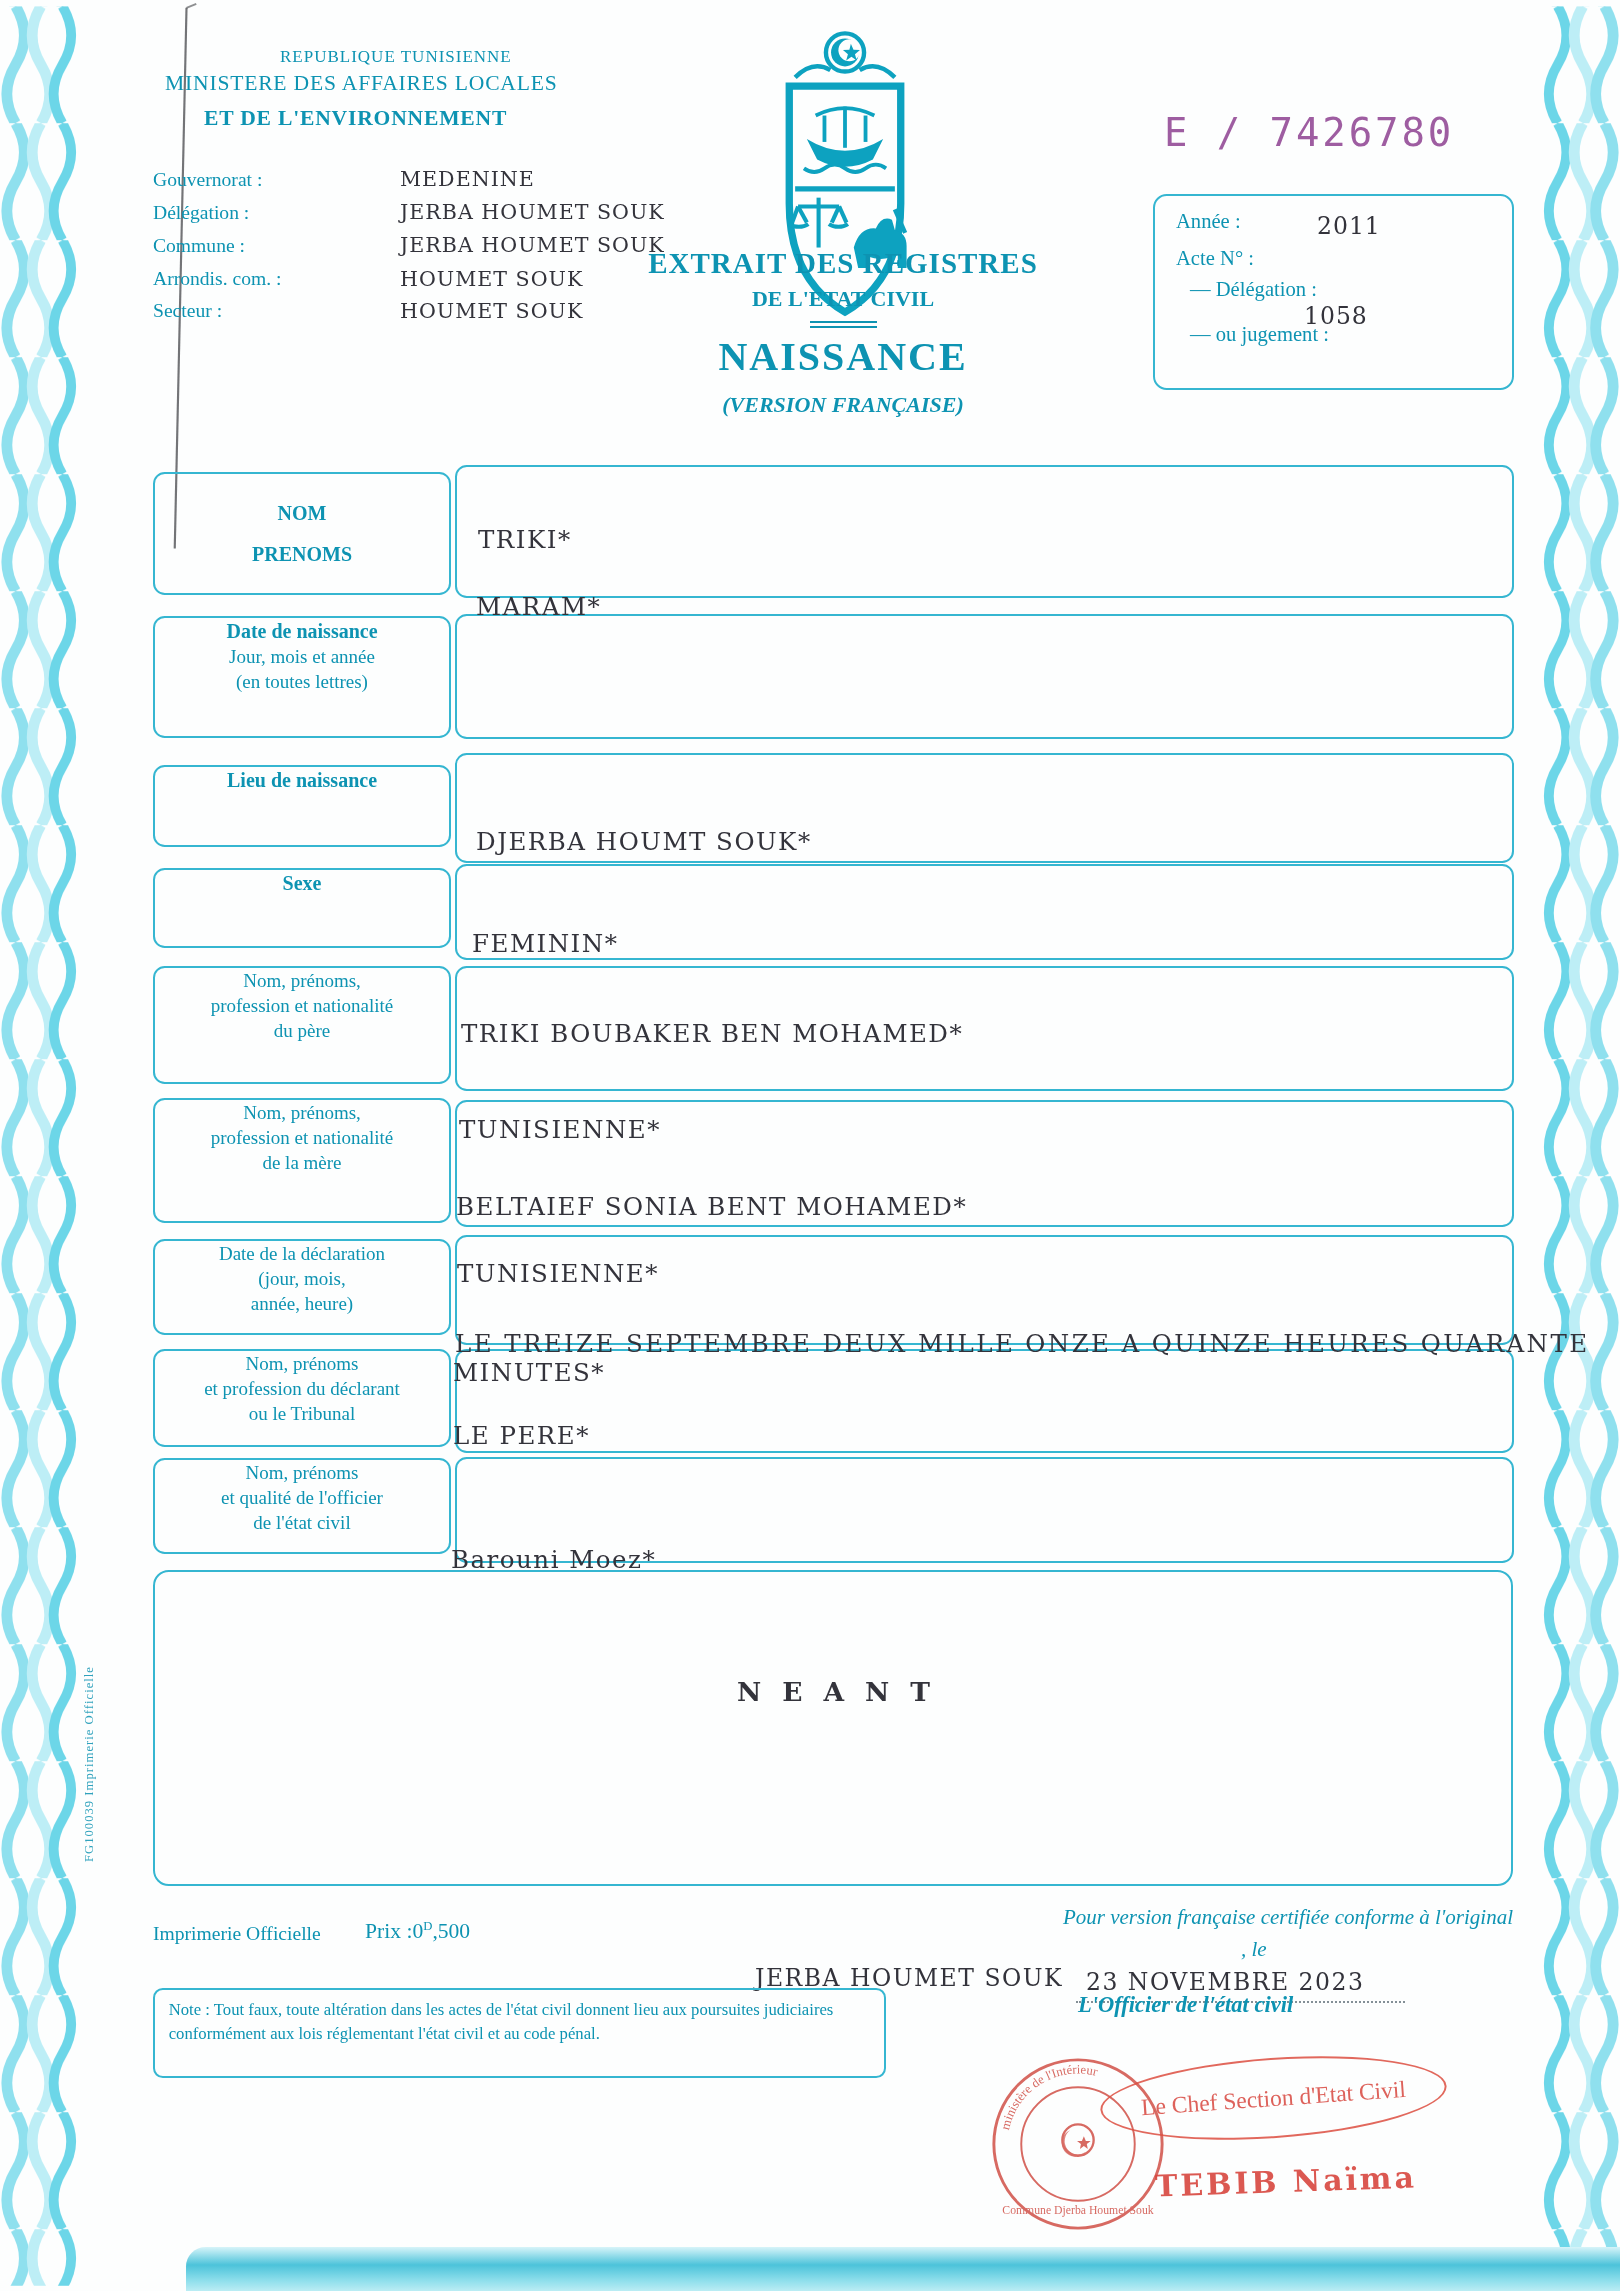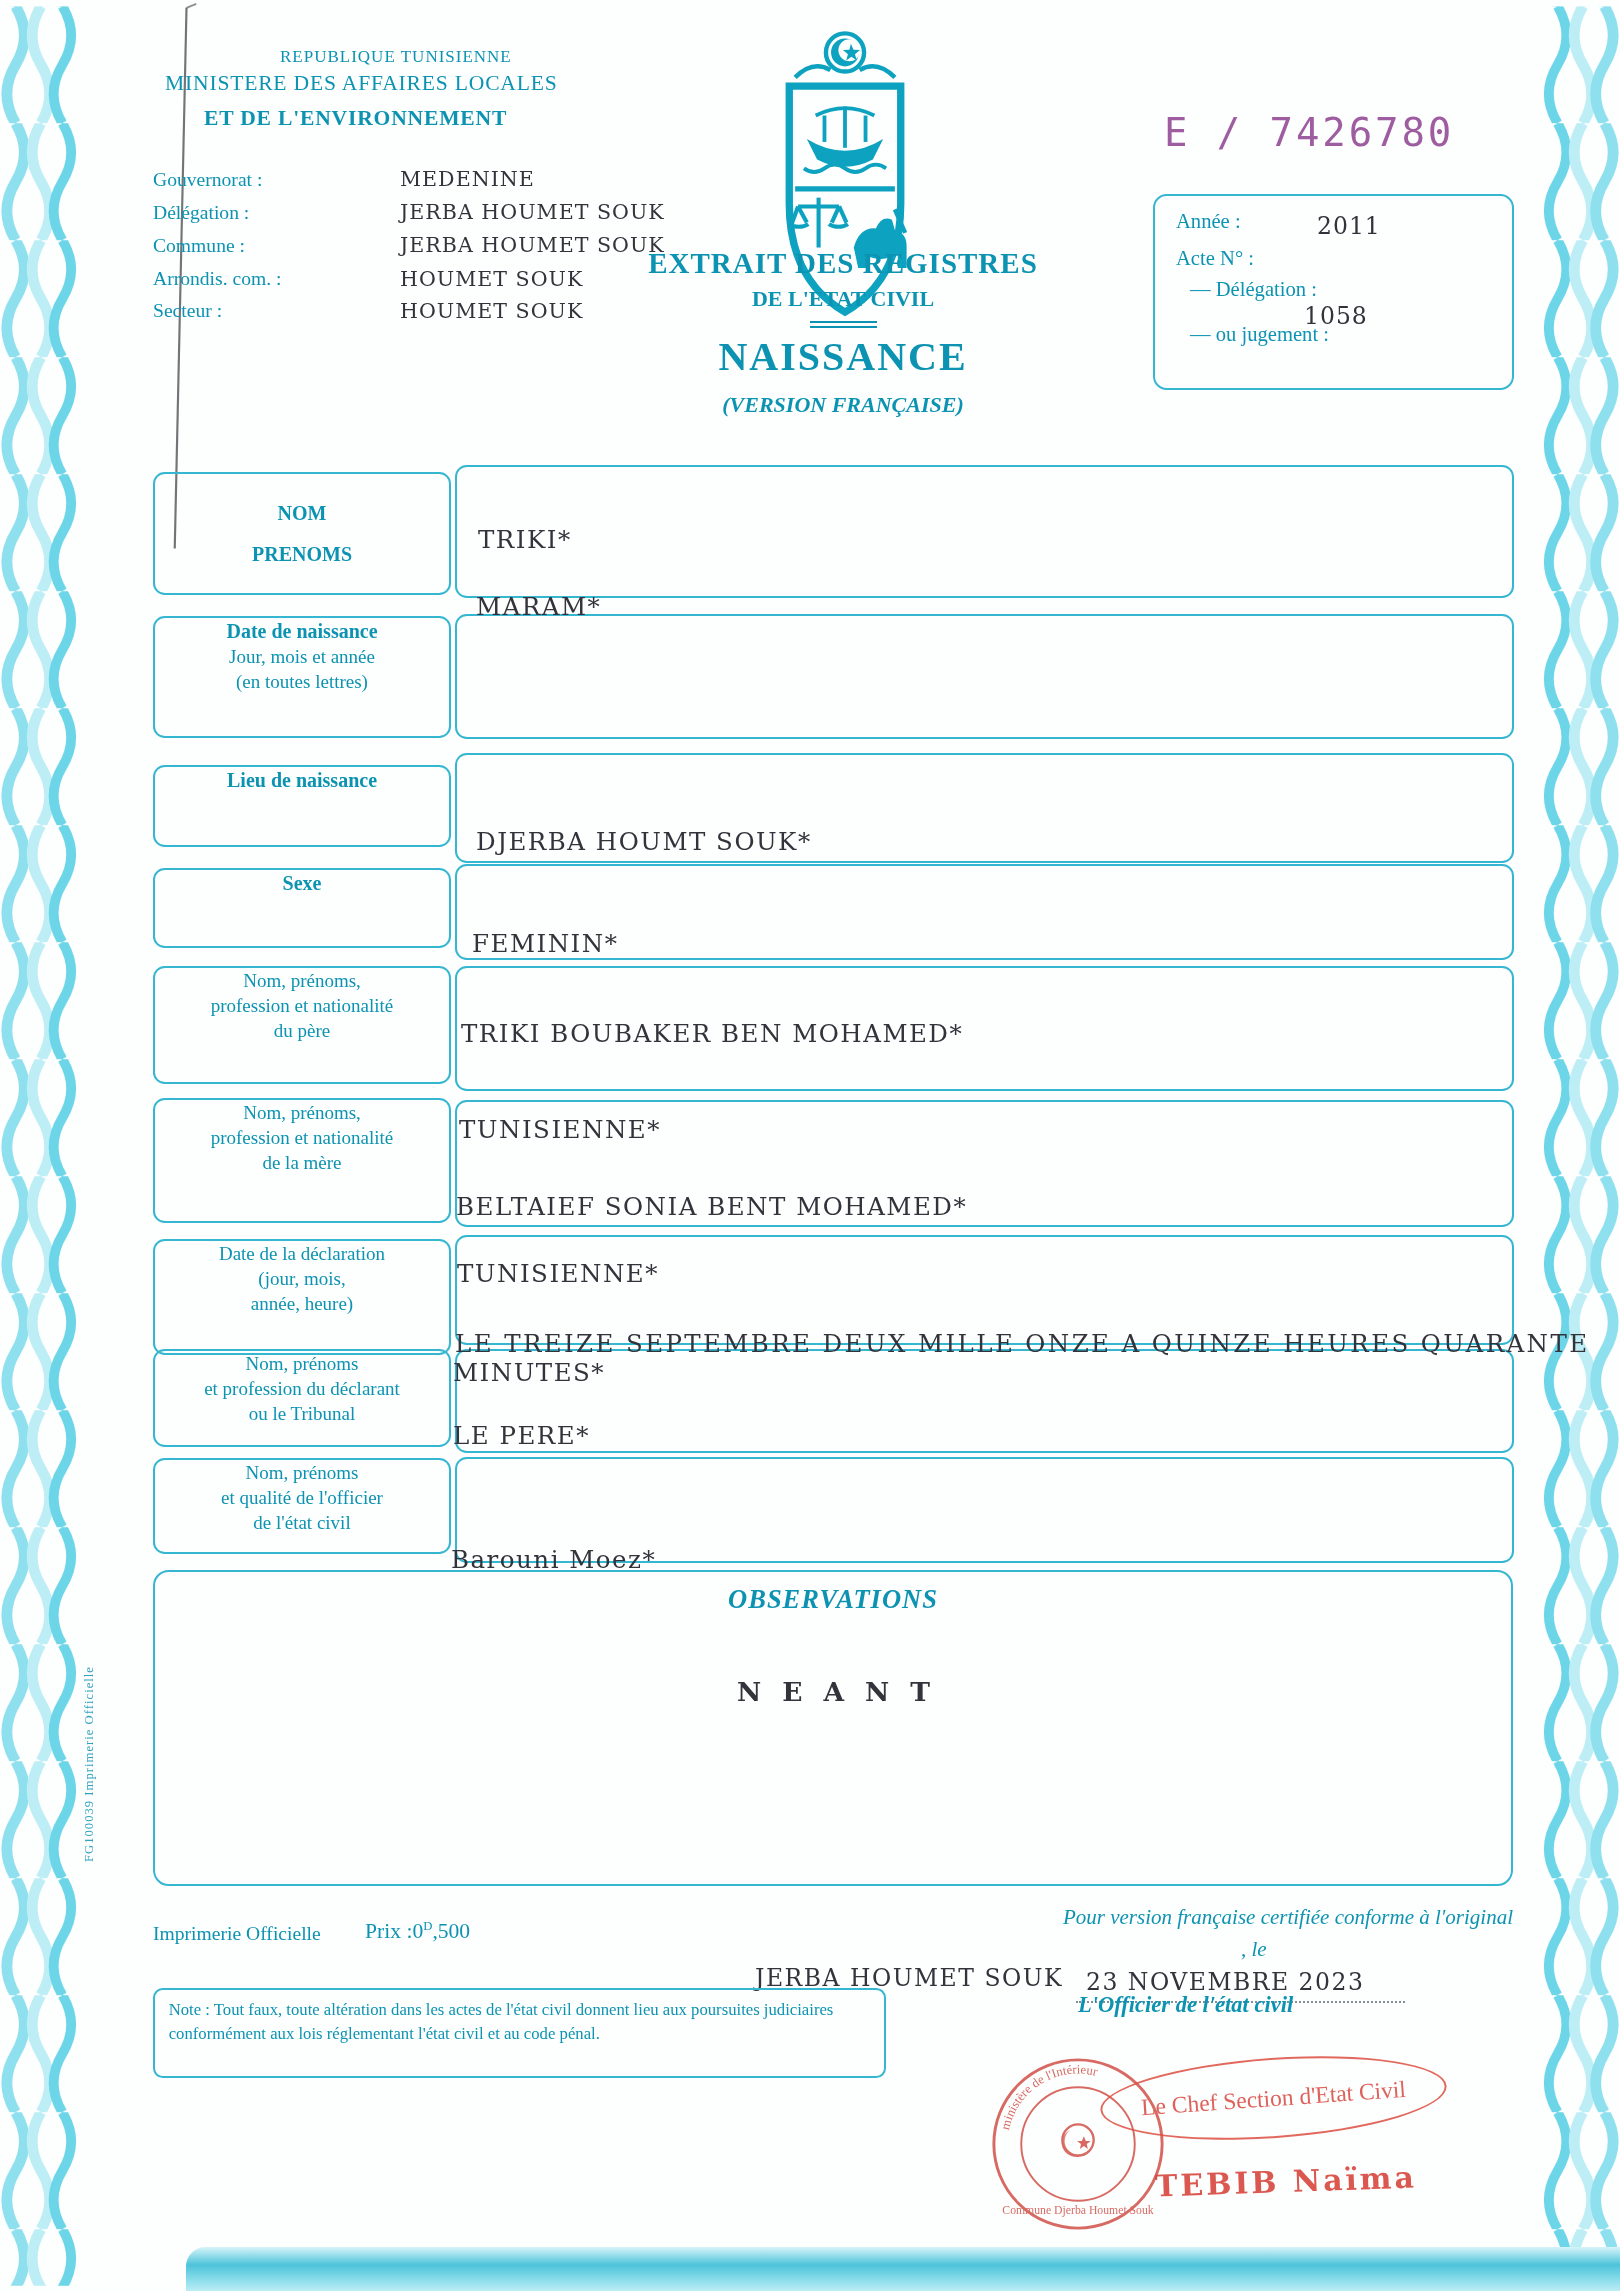--- a/index.html
+++ b/index.html
@@ -155,21 +155,21 @@
   <div class="lblbox" style="top:966px; height:118px;">
     <span>Nom, prénoms,</span>
     <span>profession et nationalité</span>
     <span>du père</span>
   </div>
   <div class="lblbox" style="top:1098px; height:125px;">
     <span>Nom, prénoms,</span>
     <span>profession et nationalité</span>
     <span>de la mère</span>
   </div>
-  <div class="lblbox" style="top:1239px; height:116px;">
+  <div class="lblbox" style="top:1239px; height:96px;">
     <span>Date de la déclaration</span>
     <span>(jour, mois,</span>
     <span>année, heure)</span>
   </div>
   <div class="lblbox" style="top:1349px; height:98px;">
     <span>Nom, prénoms</span>
     <span>et profession du déclarant</span>
     <span>ou le Tribunal</span>
   </div>
   <div class="lblbox" style="top:1458px; height:96px;">
@@ -195,21 +195,20 @@
   <div class="abs typed" style="left:461px; top:1019px;">TRIKI BOUBAKER  BEN MOHAMED*</div>
   <div class="abs typed" style="left:459px; top:1115px;">TUNISIENNE*</div>
   <div class="abs typed" style="left:456px; top:1192px;text-align:center;">BELTAIEF SONIA BENT MOHAMED*</div>
   <div class="abs typed" style="left:457px; top:1259px;">TUNISIENNE*</div>
   <div class="abs typed" style="left:455px; top:1329px; letter-spacing:2.4px;">LE TREIZE SEPTEMBRE  DEUX MILLE ONZE  A QUINZE HEURES QUARANTE</div>
   <div class="abs typed" style="left:453px; top:1358px;">MINUTES*</div>
   <div class="abs typed" style="left:453px; top:1421px;">LE PERE*</div>
   <div class="abs typed" style="left:451px; top:1545px;">Barouni Moez*</div>
 
   <div class="abs" style="left:153px; top:1570px; width:1360px; height:316px; border:2.5px solid #35b6d1; border-radius:15.7px;"></div>
-  <div class="abs teal center-text" style="left:153px; width:1360px; top:1584px; font-size:26.5px; font-weight:bold; font-style:italic; letter-spacing:1px;">OBSERVATIONS</div>
   <div class="abs typed" style="left:737px; top:1676px; font-size:26.5px; font-weight:bold; letter-spacing:5.9px;">N E A N T</div>
 
   <div class="abs teal" style="left:82px; top:1666px; font-size:12.7px; writing-mode:vertical-rl; transform:rotate(180deg); letter-spacing:1px; opacity:.85;">FG100039   Imprimerie Officielle</div>
 
   <div class="abs teal" style="left:153px; top:1923px; font-size:19.6px;">Imprimerie Officielle</div>
   <div class="abs teal" style="left:365px; top:1919px; font-size:21.6px;">
     <span>Prix :0</span><sup style="font-size:12.7px;">D</sup><span>,500</span>
   </div>
 
   <div class="abs teal" style="left:980px; width:533px; top:1905px; font-size:21px; font-style:italic; text-align:right;">Pour version française certifiée conforme à l'original</div>

